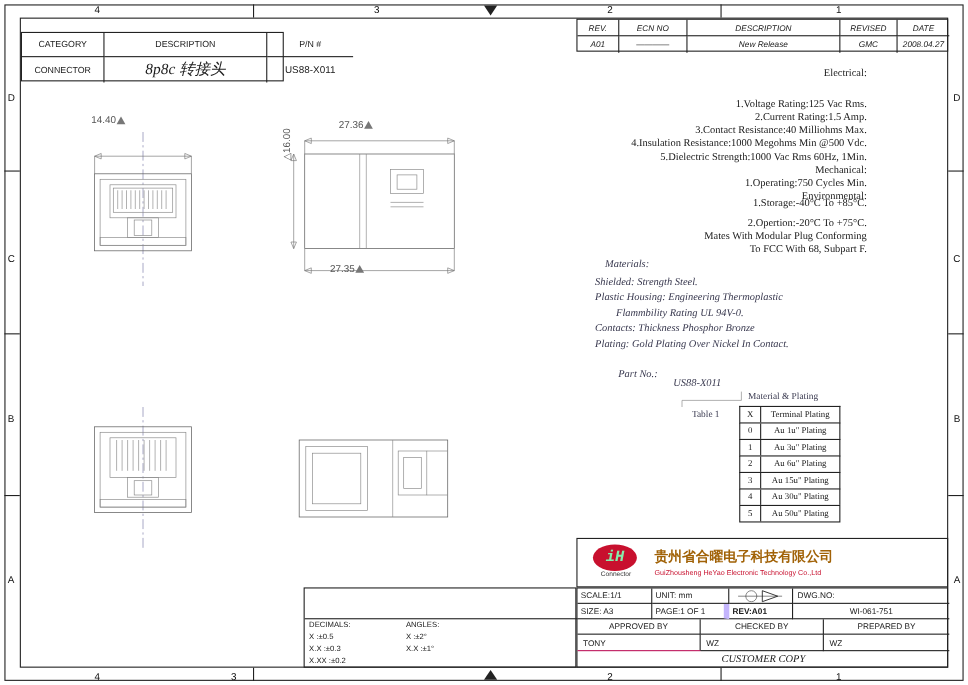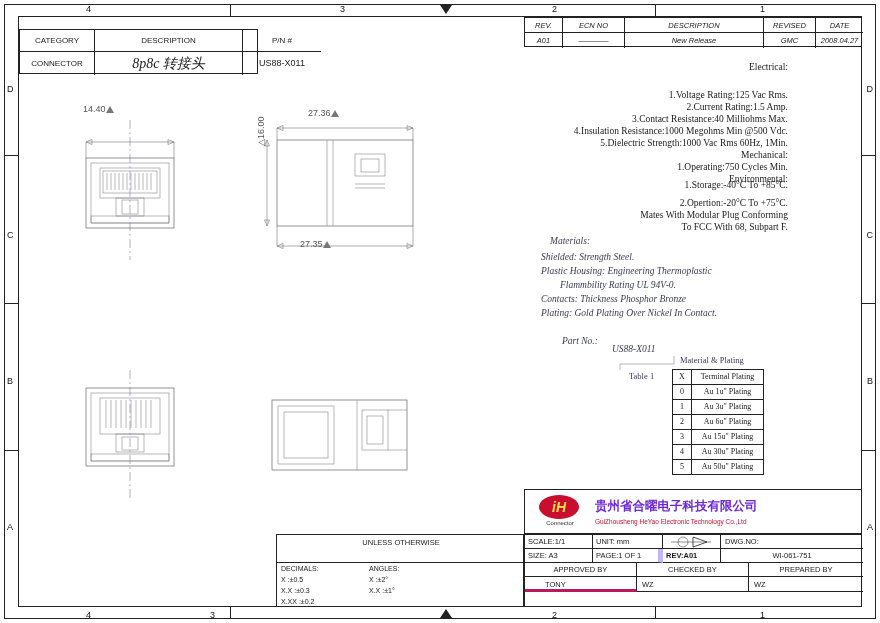--- a/index.html
+++ b/index.html
@@ -40,21 +40,21 @@
 
   
   #tbl1{left:672px;top:369px;width:92px;}
   #tbl1 .r{display:flex;border-left:1px solid #222;border-top:1px solid #222;border-right:1px solid #222;height:14px;}
   #tbl1 .r:last-child{border-bottom:1px solid #222;}
   #tbl1 .c1{width:18px;border-right:1px solid #222;text-align:center;font-size:8px;font-family:"Liberation Serif",serif;line-height:14px;}
   #tbl1 .c2{flex:1;text-align:center;font-size:8px;font-family:"Liberation Serif",serif;line-height:14px;}
 
   
   #company{left:524px;top:489px;width:338px;height:45px;}
-  .cn-name{font-family:"Liberation Sans",sans-serif;font-size:12.5px;font-weight:bold;color:#6d28d9;}
+  .cn-name{font-family:"Liberation Sans",sans-serif;font-size:12.5px;font-weight:bold;color:#a16207;}
   .cn-en{font-family:"Liberation Sans",sans-serif;font-size:6.5px;color:#c8102e;}
 
   
   #btm{left:524px;top:534px;width:338px;height:73px;}
   #btm .cellb{position:absolute;box-sizing:border-box;font-size:7.5px;font-family:"Liberation Sans",sans-serif;}
 
   #tol{left:276px;top:534px;width:248px;height:73px;}
 
   
   .dim{position:absolute;font-family:"Liberation Sans",sans-serif;font-size:9px;color:#555;white-space:nowrap;}
@@ -310,21 +310,21 @@
     <rect class="ln2" x="22" y="22" width="44" height="46"></rect>
     <line class="ln2" x1="95" y1="10" x2="95" y2="80"></line>
     <rect class="ln2" x="100" y="20" width="26" height="40"></rect>
     <rect class="ln2" x="105" y="26" width="16" height="28"></rect>
     <line class="ln2" x1="126" y1="20" x2="145" y2="20"></line>
     <line class="ln2" x1="126" y1="60" x2="145" y2="60"></line>
   </svg>
 
   <div class="bx" id="company">
     <div style="position:absolute;left:6px;top:5px;width:58px;height:34px;">
-      <div style="position:absolute;left:8px;top:0;width:40px;height:24px;border-radius:50%;background:#c8102e;color:#fde047;font-family:Liberation Sans, sans-serif;font-style:italic;font-weight:bold;font-size:14px;text-align:center;line-height:24px;">iH</div>
+      <div style="position:absolute;left:8px;top:0;width:40px;height:24px;border-radius:50%;background:#c8102e;color:#86efac;font-family:Liberation Mono, monospace;font-style:italic;font-weight:bold;font-size:14px;text-align:center;line-height:24px;">iH</div>
       <div style="position:absolute;left:0;top:25px;width:58px;text-align:center;font-family:'Liberation Sans',sans-serif;font-size:6px;color:#333;">Connector</div>
     </div>
     <div class="cn-name" style="position:absolute;left:70px;top:8px;">贵州省合曜电子科技有限公司</div>
     <div class="cn-en" style="position:absolute;left:70px;top:28px;">GuiZhousheng HeYao Electronic Technology Co.,Ltd</div>
   </div>
 
   <div class="bx" id="btm">
 
     <div class="cellb" style="left:0;top:0;width:68px;height:14px;border-right:1px solid #222;border-bottom:1px solid #222;line-height:14px;padding-left:3px;">SCALE:1/1</div>
     <div class="cellb" style="left:68px;top:0;width:70px;height:14px;border-right:1px solid #222;border-bottom:1px solid #222;line-height:14px;padding-left:3px;">UNIT: mm</div>
@@ -339,29 +339,29 @@
 
     <div class="cellb" style="left:0;top:14px;width:68px;height:14px;border-right:1px solid #222;border-bottom:1px solid #222;line-height:14px;padding-left:3px;">SIZE: A3</div>
     <div class="cellb" style="left:68px;top:14px;width:70px;height:14px;border-right:5px solid #c4b5fd;border-bottom:1px solid #222;line-height:14px;padding-left:3px;">PAGE:1  OF 1</div>
     <div class="cellb" style="left:138px;top:14px;width:58px;height:14px;border-right:1px solid #222;border-bottom:1px solid #222;line-height:14px;padding-left:3px;font-weight:bold;">REV:A01</div>
     <div class="cellb" style="left:196px;top:14px;width:142px;height:14px;border-bottom:1px solid #222;line-height:14px;text-align:center;">WI-061-751</div>
 
     <div class="cellb" style="left:0;top:28px;width:112px;height:14px;border-right:1px solid #222;border-bottom:1px solid #222;line-height:14px;text-align:center;">APPROVED BY</div>
     <div class="cellb" style="left:112px;top:28px;width:112px;height:14px;border-right:1px solid #222;border-bottom:1px solid #222;line-height:14px;text-align:center;">CHECKED BY</div>
     <div class="cellb" style="left:224px;top:28px;width:114px;height:14px;border-bottom:1px solid #222;line-height:14px;text-align:center;">PREPARED BY</div>
 
-    <div class="cellb" style="left:0;top:42px;width:112px;height:15px;border-right:1px solid #222;border-bottom:3px solid #be185d;line-height:15px;padding-left:20px;">TONY</div>
+    <div class="cellb" style="left:0;top:42px;width:112px;height:15px;border-right:1px solid #222;border-bottom:1px solid #be185d;line-height:15px;padding-left:5px;">TONY</div>
     <div class="cellb" style="left:112px;top:42px;width:112px;height:15px;border-right:1px solid #222;border-bottom:1px solid #222;line-height:15px;padding-left:5px;">WZ</div>
     <div class="cellb" style="left:224px;top:42px;width:114px;height:15px;border-bottom:1px solid #222;line-height:15px;padding-left:5px;">WZ</div>
 
+    <div class="cellb" style="left:0;top:57px;width:338px;height:16px;line-height:16px;text-align:center;font-family:'Liberation Serif',serif;font-style:italic;font-size:9.5px;">CUSTOMER COPY</div>
   </div>
 
   <div class="bx" id="tol">
     <div class="cellb" style="position:absolute;left:0;top:0;width:248px;height:28px;border-bottom:1px solid #222;box-sizing:border-box;text-align:center;">
-      <div style="font-size:7.5px;font-family:'Liberation Sans',sans-serif;margin-top:3px;">UNLESS  OTHERWISE</div>
     </div>
     <div style="position:absolute;left:0;top:28px;width:248px;height:45px;box-sizing:border-box;">
       <div style="position:absolute;left:4px;top:2px;font-size:7px;font-family:'Liberation Sans',sans-serif;">DECIMALS:</div>
       <div style="position:absolute;left:4px;top:13px;font-size:7px;font-family:'Liberation Sans',sans-serif;">X      :±0.5</div>
       <div style="position:absolute;left:4px;top:24px;font-size:7px;font-family:'Liberation Sans',sans-serif;">X.X   :±0.3</div>
       <div style="position:absolute;left:4px;top:35px;font-size:7px;font-family:'Liberation Sans',sans-serif;">X.XX :±0.2</div>
       <div style="position:absolute;left:92px;top:2px;font-size:7px;font-family:'Liberation Sans',sans-serif;">ANGLES:</div>
       <div style="position:absolute;left:92px;top:13px;font-size:7px;font-family:'Liberation Sans',sans-serif;">X    :±2°</div>
       <div style="position:absolute;left:92px;top:24px;font-size:7px;font-family:'Liberation Sans',sans-serif;">X.X :±1°</div>
     </div>

